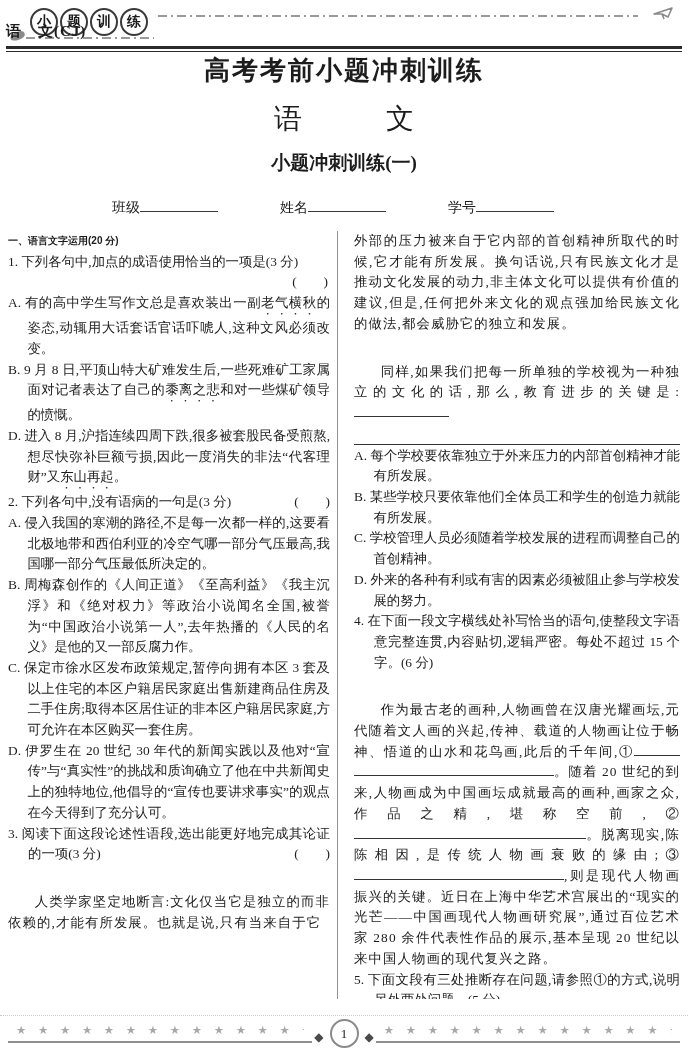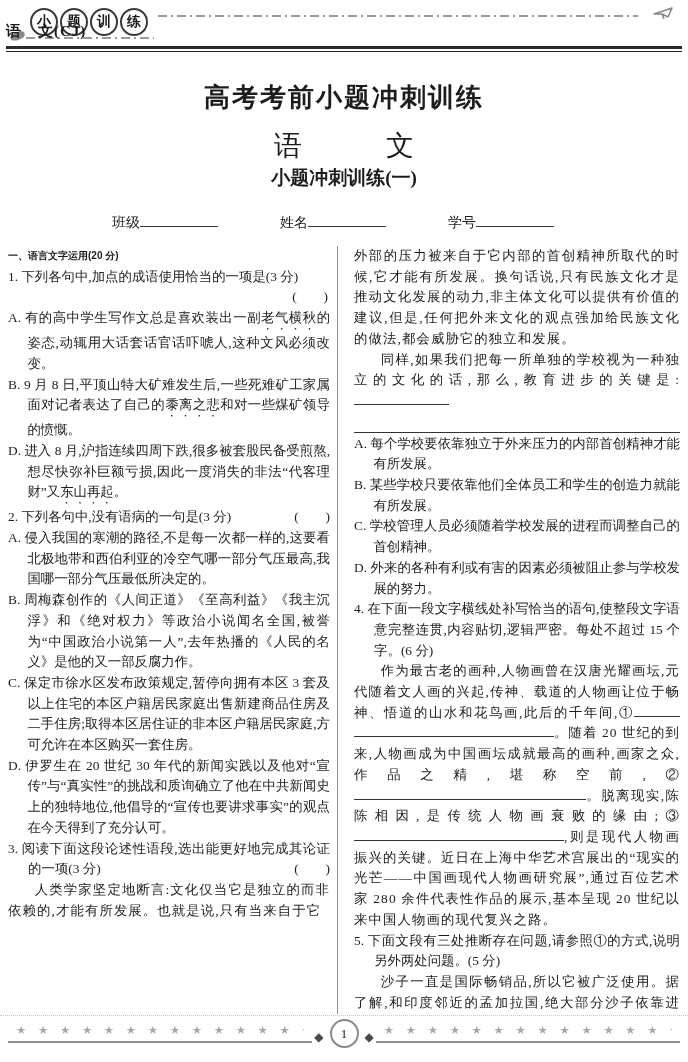--- a/index.html
+++ b/index.html
@@ -22,41 +22,41 @@
   .underdash{position:absolute;top:37px;left:20px;width:128px;height:2px;
     background:repeating-linear-gradient(90deg,#9a9a9a 0 9px,transparent 9px 13px,#9a9a9a 13px 15px,transparent 15px 19px);}
   .blob{position:absolute;top:32px;left:4px;width:15px;height:8px;background:#8a8a8a;
     border-radius:60% 40% 50% 50%;transform:rotate(-18deg);}
   .subject{position:absolute;left:0;right:0;top:22px;text-align:left;
     font-size:15px;font-weight:bold;letter-spacing:1px;}
   .plane{position:absolute;top:4px;right:4px;}
   .double-rule{margin:0 6px;border-top:3px solid #2a2a2a;border-bottom:1px solid #2a2a2a;height:2px;}
   
   .title-block{text-align:center;}
-  .t-main{margin-top:28px;font-size:26px;font-weight:bold;letter-spacing:2px;}
+  .t-main{margin-top:1px;font-size:26px;font-weight:bold;letter-spacing:2px;}
   .t-subject{margin-top:12px;font-size:28px;font-weight:normal;}
-  .t-sub{margin-top:0;font-size:19px;font-weight:bold;}
+  .t-sub{margin-top:12px;font-size:19px;font-weight:bold;}
   .form-row{display:flex;margin:22px 0 0 112px;gap:62px;font-size:14px;}
   .f-item{white-space:nowrap;}
   .f-blank{display:inline-block;width:78px;border-bottom:1px solid #3a3a3a;height:13px;vertical-align:baseline;}
   
   .columns{display:flex;margin:14px 8px 0 8px;height:768px;overflow:hidden;}
   .col{font-size:13.4px;line-height:20.7px;text-align:justify;word-break:break-all;}
   .col-left{flex:0 0 329px;padding-right:7px;box-sizing:border-box;}
   .col-right{flex:1;border-left:1px solid #8f8f8f;padding-left:16px;box-sizing:border-box;}
   .section-title{font-weight:bold;font-size:10px;font-family:"Liberation Sans","DejaVu Sans",sans-serif;}
   .q-stem{padding-left:1.5em;text-indent:-1.5em;}
   .bracket-line{text-align:right;padding-right:2px;}
   .bracket-r{float:right;}
   .opt{padding-left:1.45em;text-indent:-1.45em;}
   .em-dot{
     -webkit-text-emphasis:filled dot;-webkit-text-emphasis-position:under right;
     text-emphasis:filled dot;text-emphasis-position:under right;
   }
-  .passage{text-indent:2em;letter-spacing:1.1px;}
+  .passage{text-indent:2em;letter-spacing:1.1px;margin-top:27px;}
   .passage-cont{text-indent:0;letter-spacing:1.1px;}
   .bl{display:inline-block;border-bottom:1px solid #333;height:13px;vertical-align:baseline;}
   .bl-46{width:46px;} .bl-200{width:200px;} .bl-232{width:232px;} .bl-210{width:210px;} .bl-key{width:95px;}
   .blank-line{border-bottom:1px solid #333;height:20px;margin-bottom:1px;}
   
   .footer-dotline{position:absolute;left:0;right:0;bottom:46px;border-top:1px dotted #c9c9c9;}
   .footer{position:absolute;left:8px;right:8px;bottom:14px;display:flex;align-items:center;}
   .star-run{flex:1;position:relative;height:19px;overflow:hidden;}
   .star-text{position:absolute;top:-1px;left:8px;right:8px;color:#a8a8a8;font-size:11.5px;
     letter-spacing:4px;white-space:nowrap;overflow:hidden;

